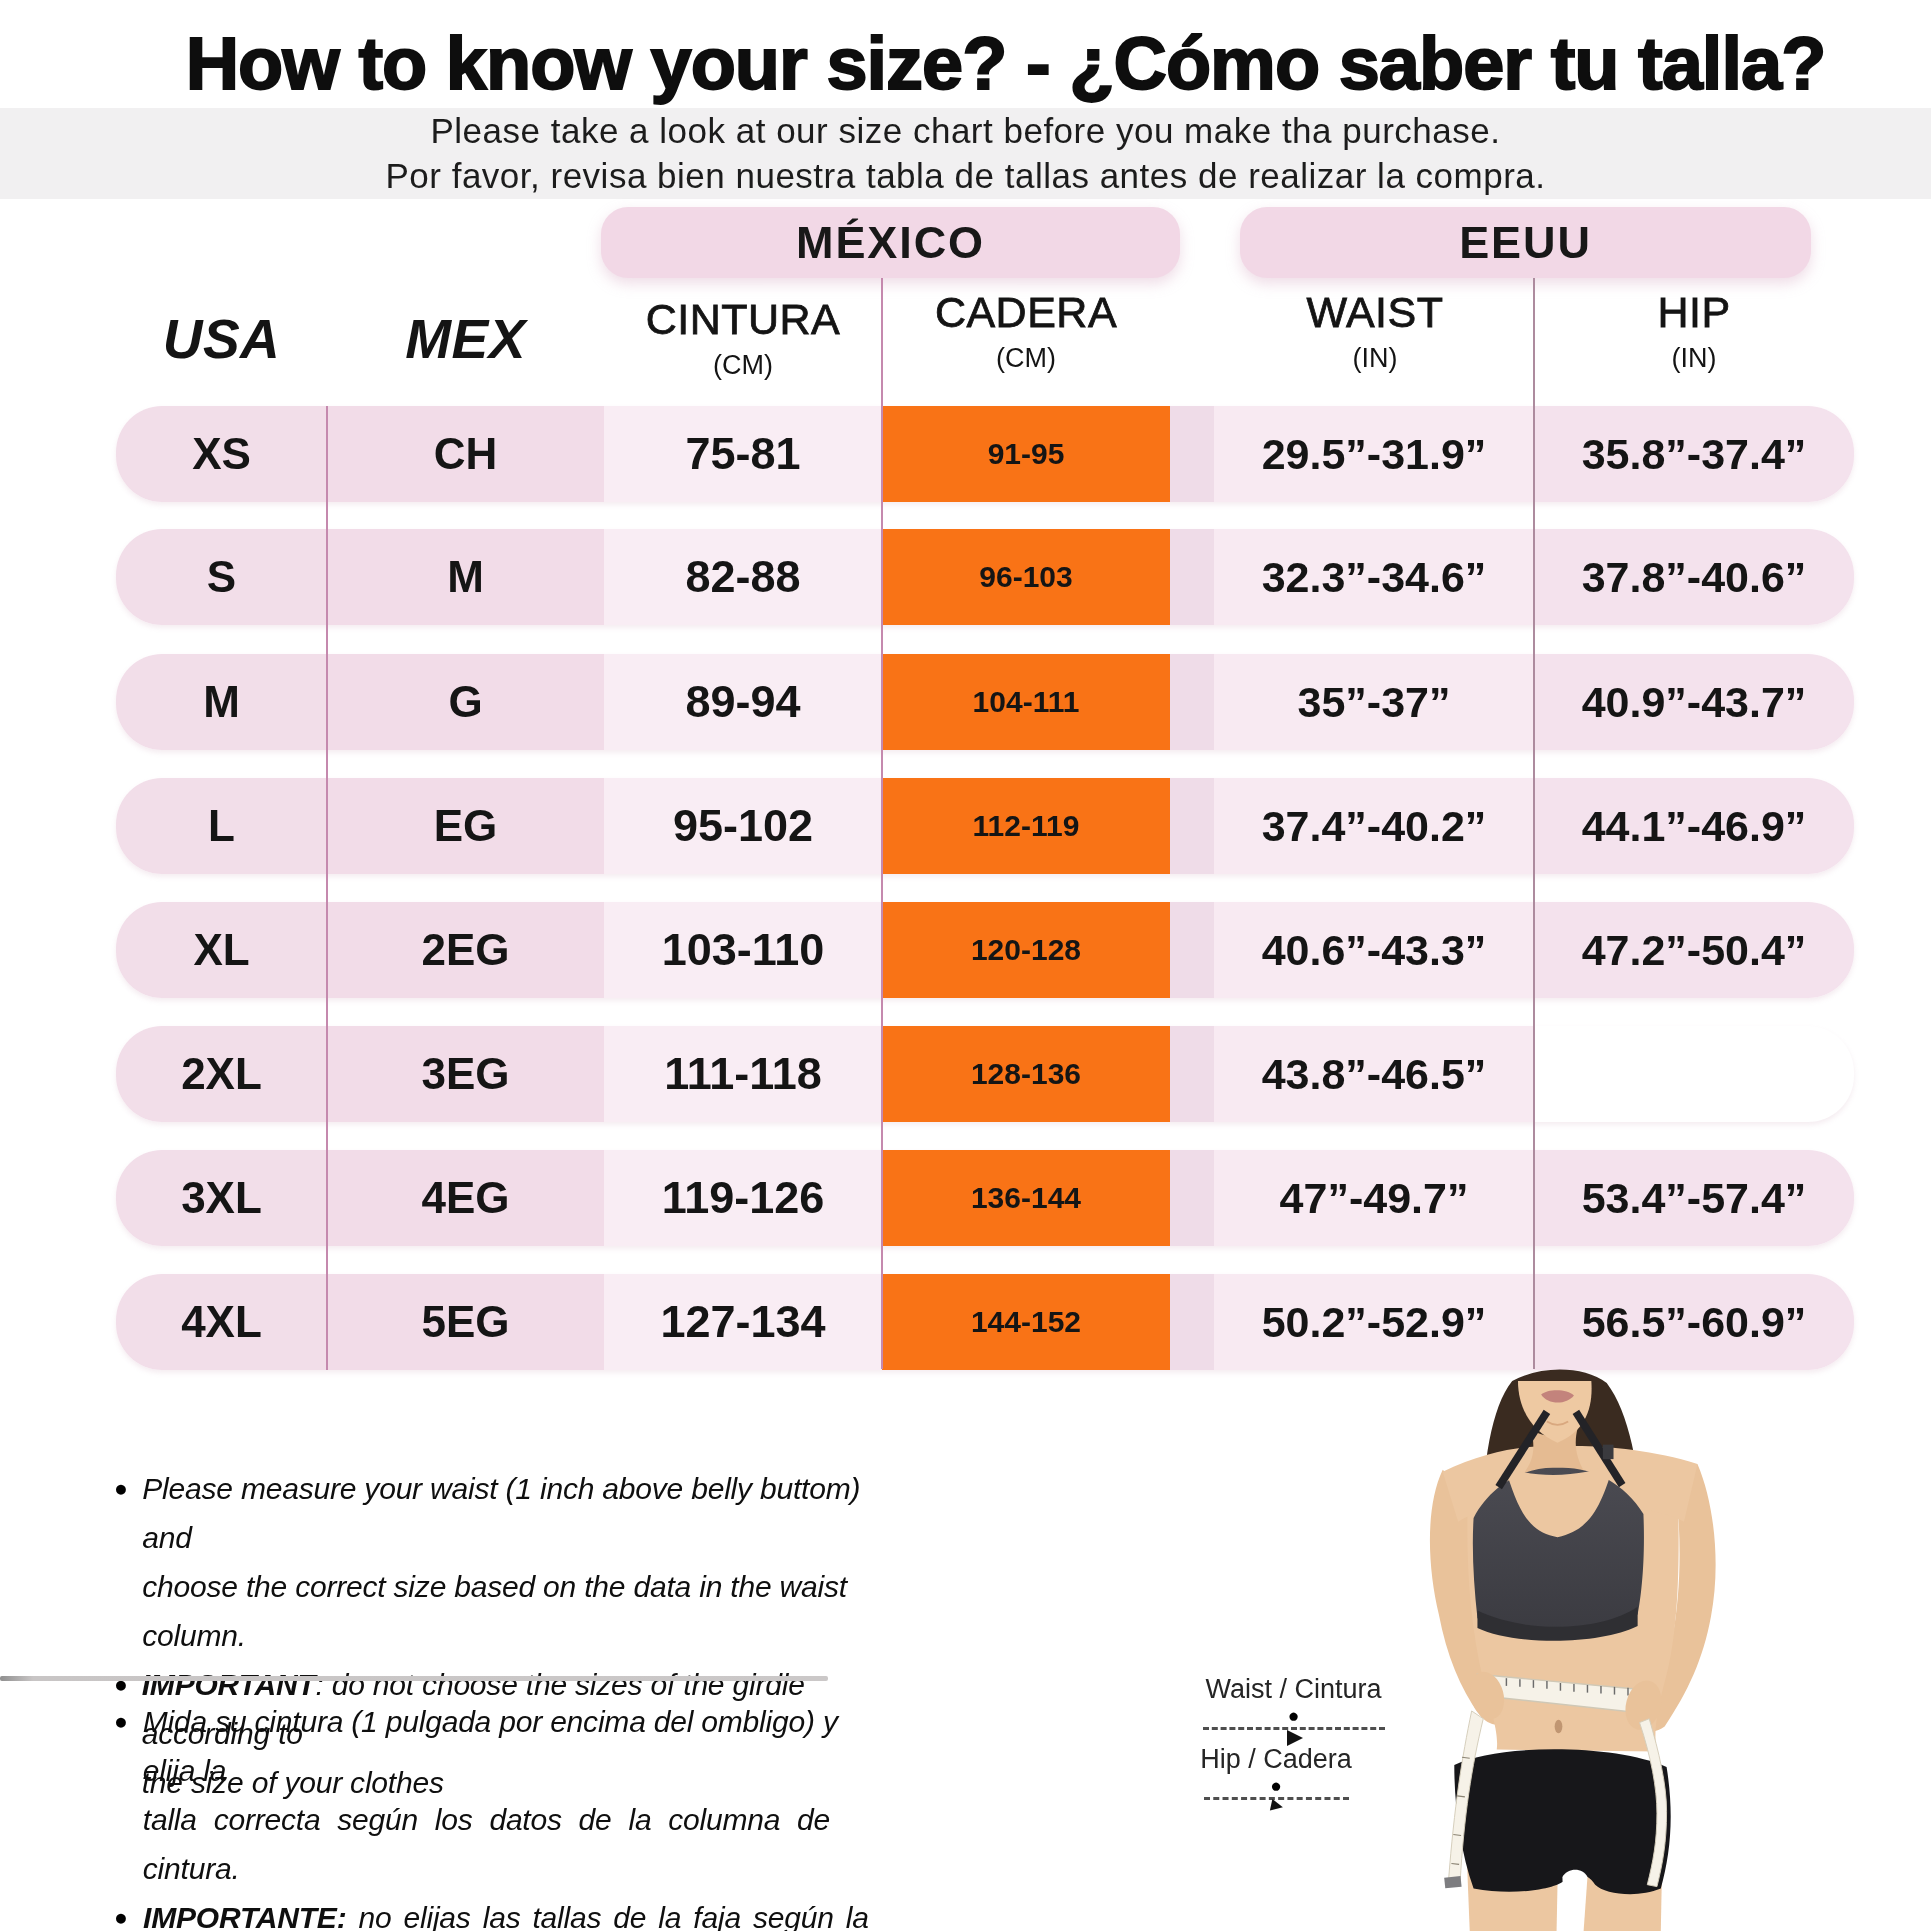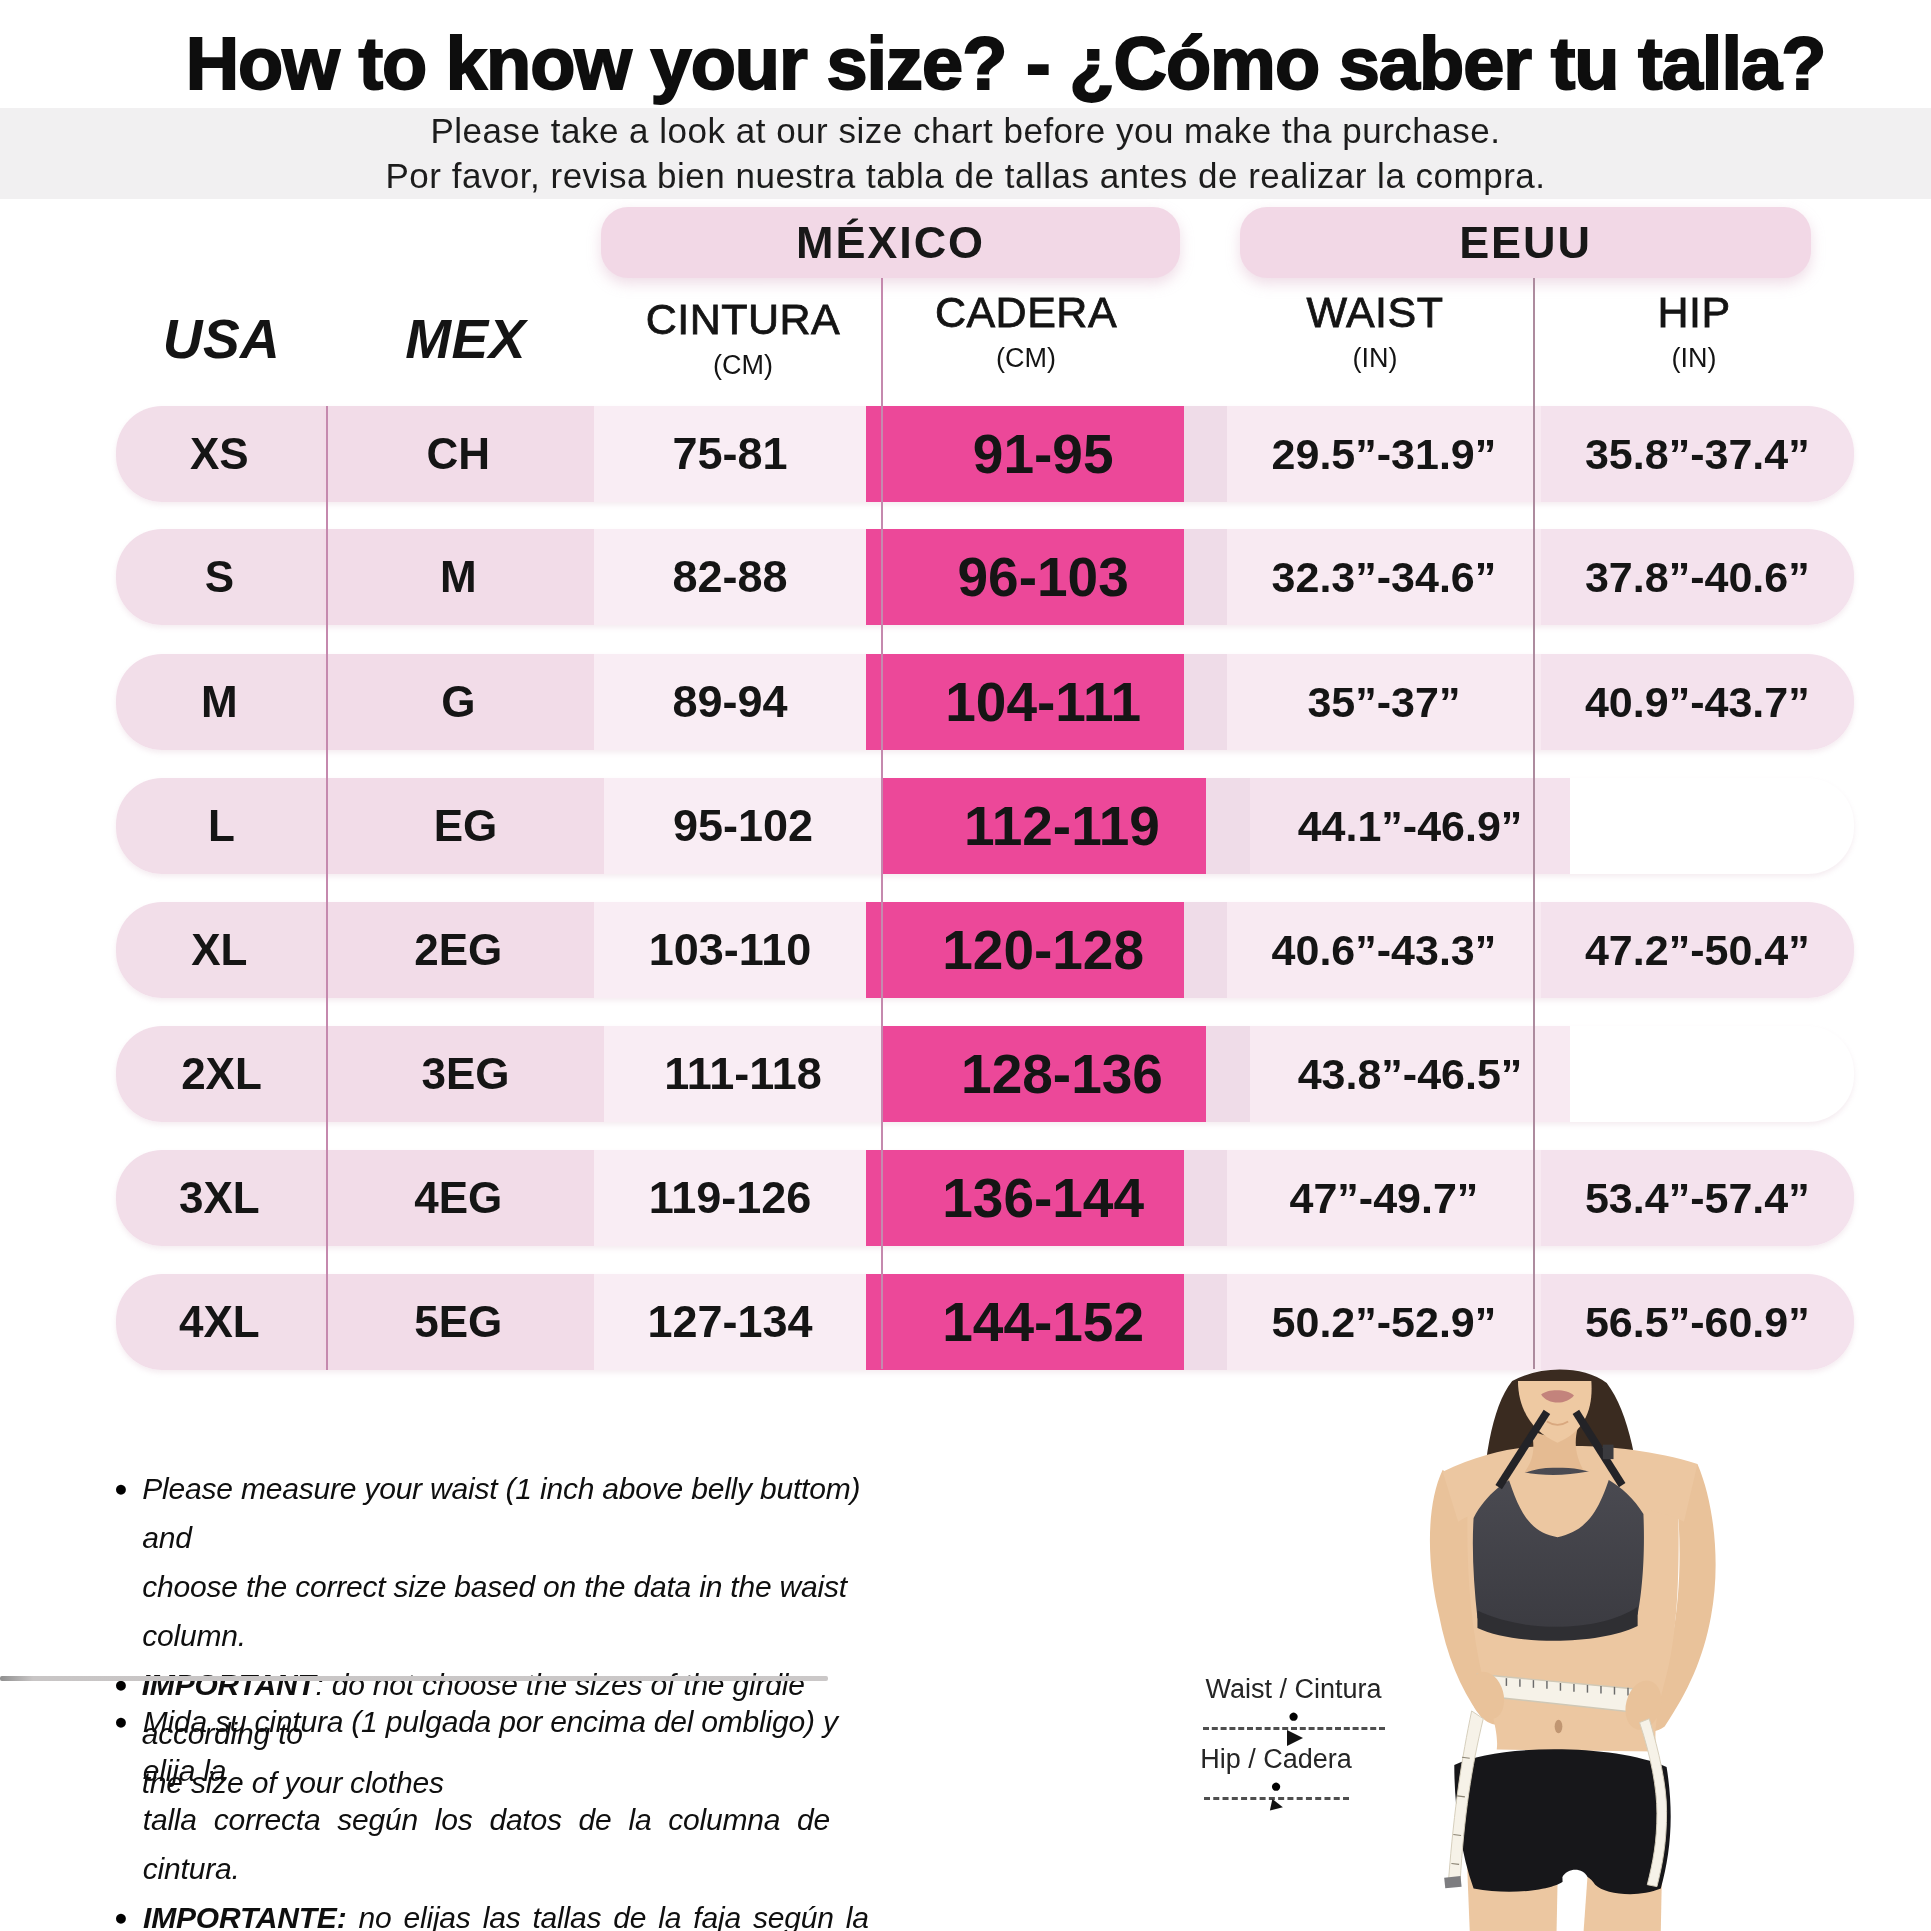--- a/index.html
+++ b/index.html
@@ -35,21 +35,21 @@
   .hc-hip{left:1534px;width:320px;top:288px;}
 
   
   .trow{position:absolute;left:116px;width:1738px;height:96px;border-radius:46px;overflow:hidden;
         display:flex;box-shadow:0 2.9px 5.8px rgba(190,140,170,.16);}
   .cell{display:flex;align-items:center;justify-content:center;
         font-weight:bold;color:#151515;}
   .c-usa {width:211px;background:#f2dee9;font-size:44px;}
   .c-mex {width:277px;background:#f2dce8;font-size:44px;}
   .c-cintura{width:278px;background:#f9edf4;font-size:45px;}
-  .c-cadera {width:288px;background:#ec4899;font-size:55px;padding-left:36px;}
+  .c-cadera {width:288px;background:#f97316;font-size:30px;}
   .c-sep {width:44px;background:#efdce8;}
   .c-waist{width:320px;background:#f8eaf2;font-size:43px;}
   .c-hip {width:320px;background:#f4e2ed;font-size:43px;}
 
   .vline{position:absolute;width:1.9px;background:#c589ae;z-index:2;}
   .vl-a{left:326px;top:406px;height:964px;}
   .vl-b{left:881px;top:278px;height:1091px;}
   .vl-c{left:1533px;top:278px;height:1091px;background:#ad8b9e;}
 
   
@@ -148,20 +148,21 @@
     <div class="cell c-sep"></div>
     <div class="cell c-waist">35”-37”</div>
     <div class="cell c-hip">40.9”-43.7”</div>
   </div>
   <div class="trow" style="top:778px">
     <div class="cell c-usa">L</div>
     <div class="cell c-mex">EG</div>
     <div class="cell c-cintura">95-102</div>
     <div class="cell c-cadera">112-119</div>
     <div class="cell c-sep"></div>
+    <div class="cell c-waist">37.4”-40.2”</div>
     <div class="cell c-hip">44.1”-46.9”</div>
   </div>
   <div class="trow" style="top:902px">
     <div class="cell c-usa">XL</div>
     <div class="cell c-mex">2EG</div>
     <div class="cell c-cintura">103-110</div>
     <div class="cell c-cadera">120-128</div>
     <div class="cell c-sep"></div>
     <div class="cell c-waist">40.6”-43.3”</div>
     <div class="cell c-hip">47.2”-50.4”</div>

